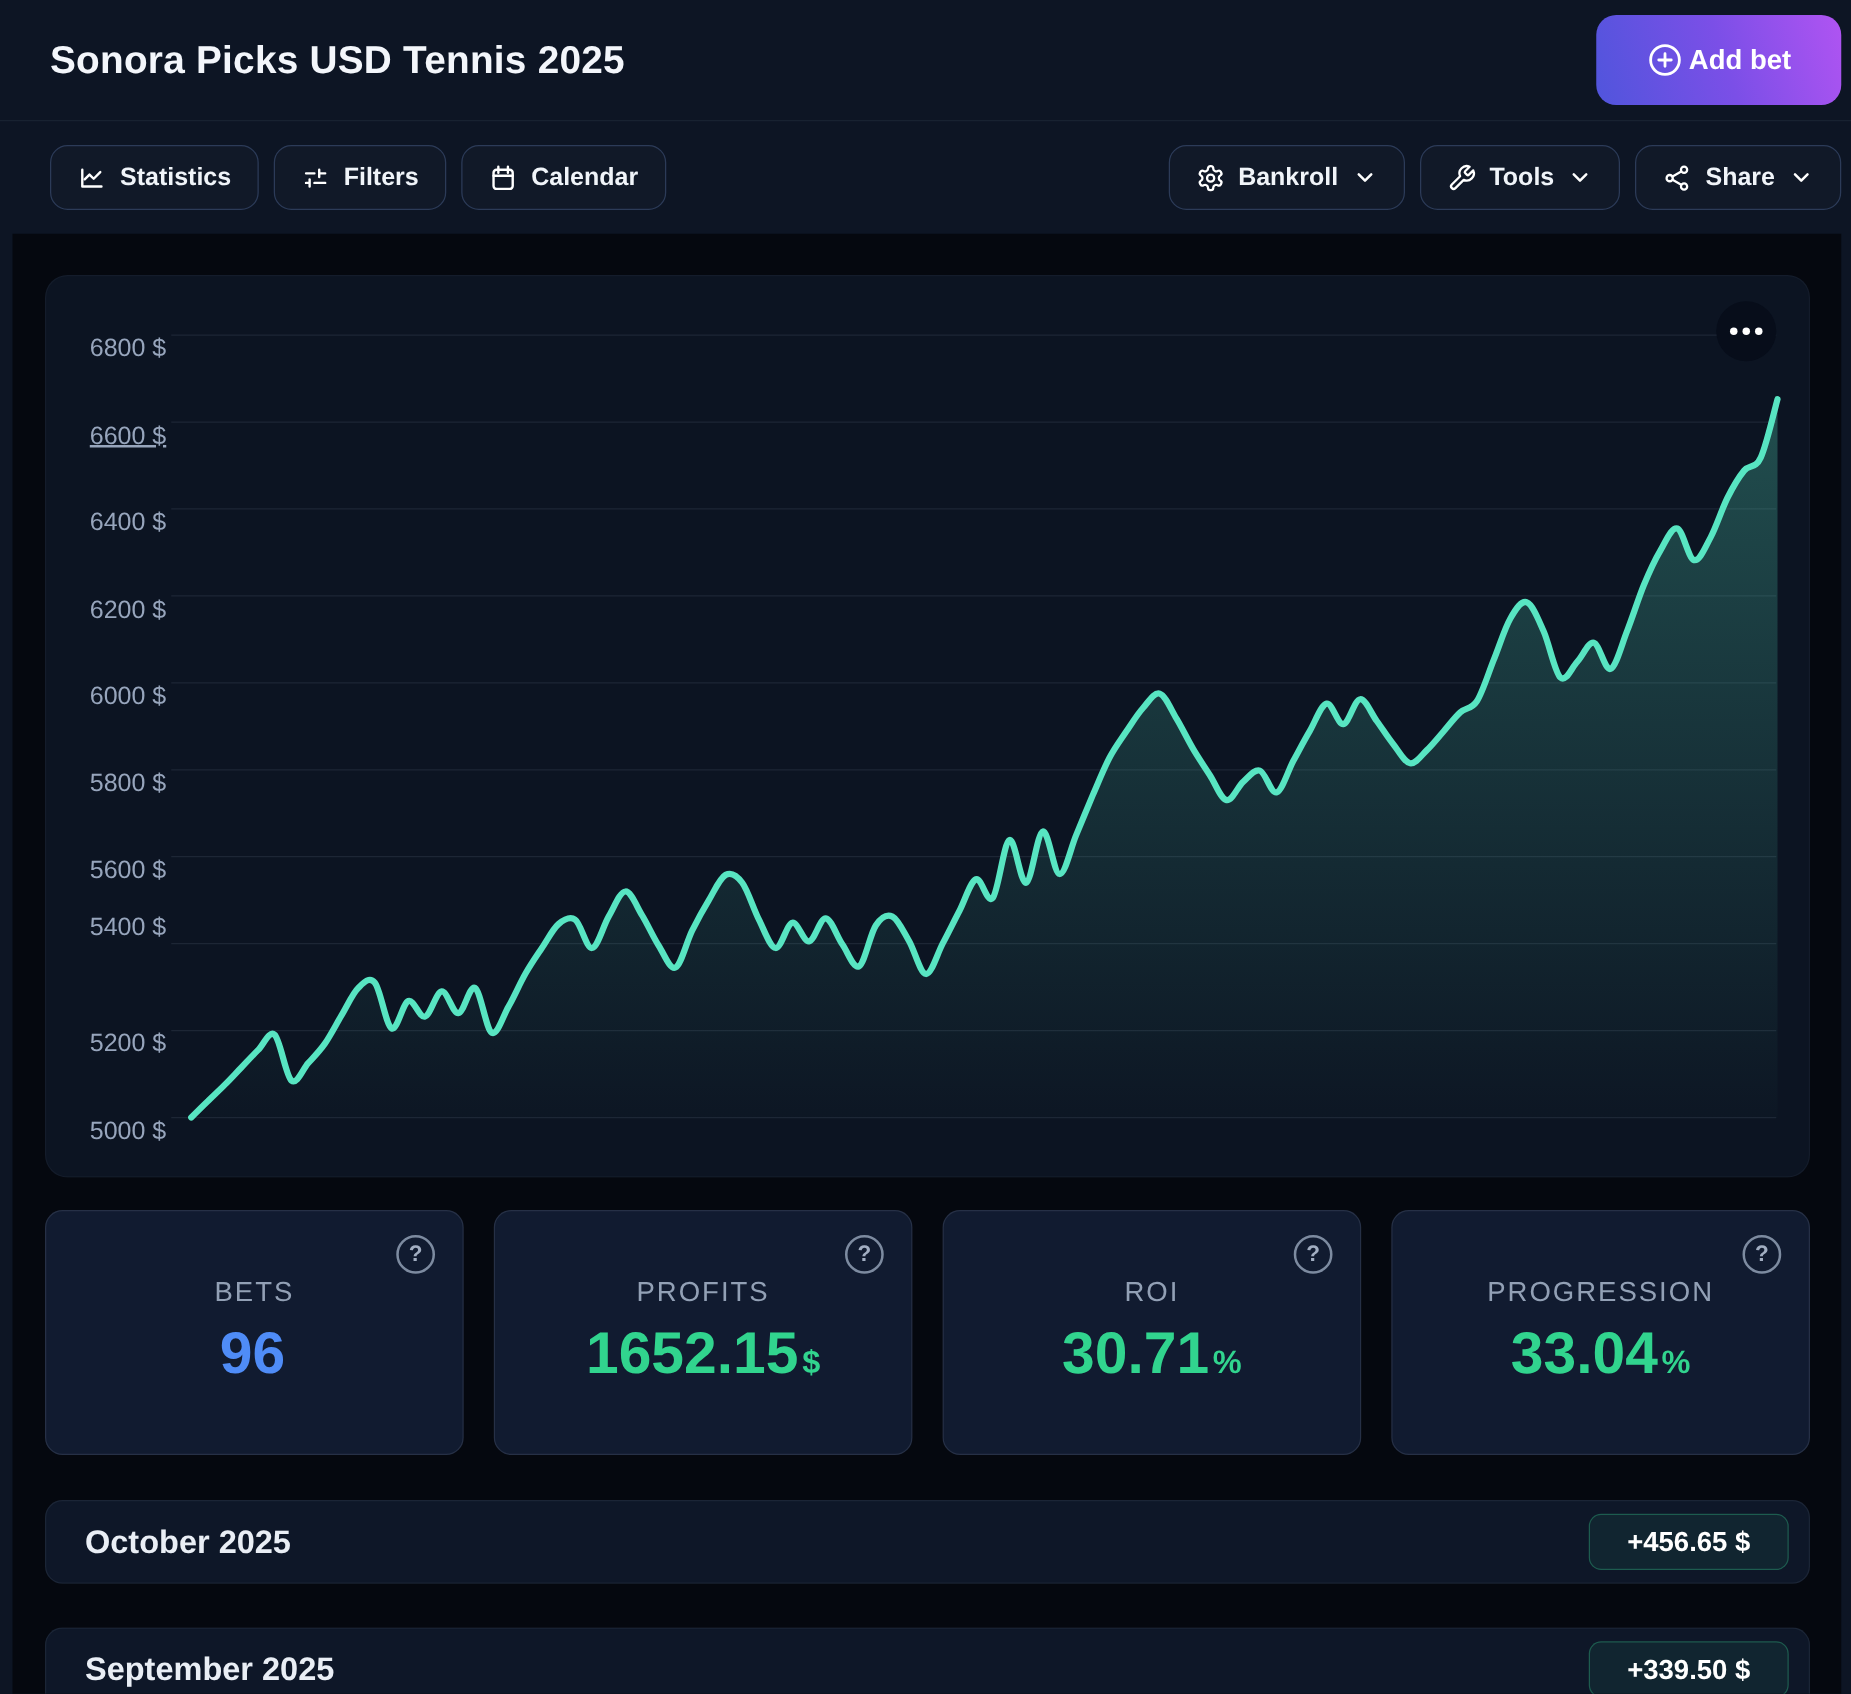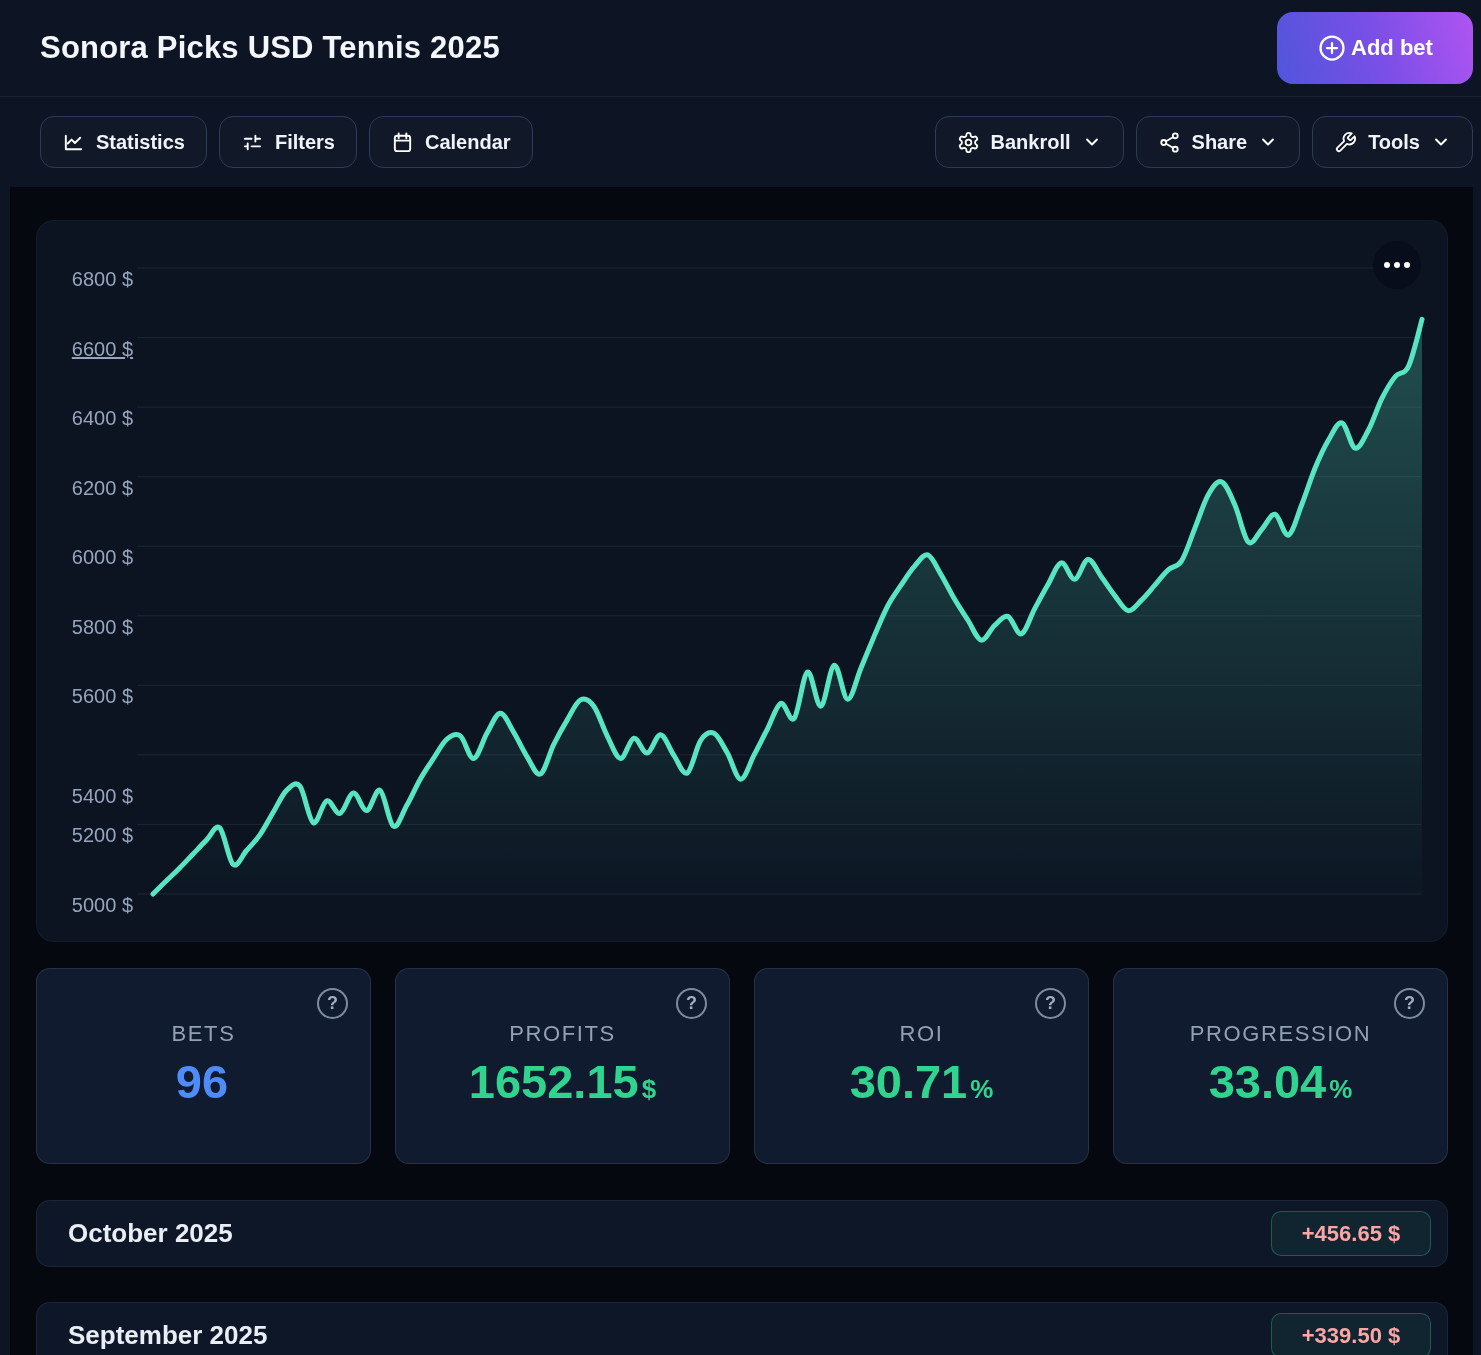--- a/index.html
+++ b/index.html
@@ -75,21 +75,21 @@
   .months { margin-top:36px; display:flex; flex-direction:column; gap:35px; }
   .month-row {
     height:67px; background:#0e1728; border:1px solid rgba(148,163,184,0.10);
     border-radius:14px; cursor:pointer;
     display:flex; align-items:center; justify-content:space-between; padding:0 16px 0 31px;
   }
   .month-label { font-size:26px; font-weight:600; color:#e9eef5; }
   .month-badge {
     height:45px; min-width:160px; padding:0 11px; border-radius:10px;
     background:rgba(61,220,151,0.07); border:1px solid rgba(61,220,151,0.30);
-    color:#fca5a5; font-size:22px; font-weight:600;
+    color:#ffffff; font-size:22px; font-weight:600;
     display:flex; align-items:center; justify-content:center;
   }
 </style>
 </head>
 <body>
 
 <header>
   <h1 class="page-title">Sonora Picks USD Tennis 2025</h1>
   <button class="add-bet">
     <span style="display:flex">
@@ -141,62 +141,62 @@
       </span>
       <span>Bankroll</span>
       <span style="display:flex">
         <svg width="20" height="20" viewBox="0 0 24 24" fill="none" stroke="#fff" stroke-width="2.4" stroke-linecap="round" stroke-linejoin="round">
             <path d="m6 9 6 6 6-6"></path>
           </svg>
       </span>
     </button>
     <button class="tb-btn">
       <span style="display:flex">
+        <svg width="23" height="23" viewBox="0 0 24 24" fill="none" stroke="#fff" stroke-width="1.9" stroke-linecap="round" stroke-linejoin="round">
+            <path d="M14.7 6.3a1 1 0 0 0 0 1.4l1.6 1.6a1 1 0 0 0 1.4 0l3.77-3.77a6 6 0 0 1-7.94 7.94l-6.91 6.91a2.12 2.12 0 0 1-3-3l6.91-6.91a6 6 0 0 1 7.94-7.94l-3.76 3.76z"></path>
+          </svg>
+      </span>
+      <span>Tools</span>
+      <span style="display:flex">
+        <svg width="20" height="20" viewBox="0 0 24 24" fill="none" stroke="#fff" stroke-width="2.4" stroke-linecap="round" stroke-linejoin="round">
+            <path d="m6 9 6 6 6-6"></path>
+          </svg>
+      </span>
+    </button>
+    <button class="tb-btn">
+      <span style="display:flex">
         <svg width="23" height="23" viewBox="0 0 24 24" fill="none" stroke="#fff" stroke-width="1.9" stroke-linecap="round">
             <circle cx="18" cy="5" r="2.6"></circle>
             <circle cx="6" cy="12" r="2.6"></circle>
             <circle cx="18" cy="19" r="2.6"></circle>
             <path d="m8.4 13.3 7.2 4.2M15.6 6.5 8.4 10.7"></path>
           </svg>
       </span>
       <span>Share</span>
-      <span style="display:flex">
-        <svg width="20" height="20" viewBox="0 0 24 24" fill="none" stroke="#fff" stroke-width="2.4" stroke-linecap="round" stroke-linejoin="round">
-            <path d="m6 9 6 6 6-6"></path>
-          </svg>
-      </span>
-    </button>
-    <button class="tb-btn">
-      <span style="display:flex">
-        <svg width="23" height="23" viewBox="0 0 24 24" fill="none" stroke="#fff" stroke-width="1.9" stroke-linecap="round" stroke-linejoin="round">
-            <path d="M14.7 6.3a1 1 0 0 0 0 1.4l1.6 1.6a1 1 0 0 0 1.4 0l3.77-3.77a6 6 0 0 1-7.94 7.94l-6.91 6.91a2.12 2.12 0 0 1-3-3l6.91-6.91a6 6 0 0 1 7.94-7.94l-3.76 3.76z"></path>
-          </svg>
-      </span>
-      <span>Tools</span>
       <span style="display:flex">
         <svg width="20" height="20" viewBox="0 0 24 24" fill="none" stroke="#fff" stroke-width="2.4" stroke-linecap="round" stroke-linejoin="round">
             <path d="m6 9 6 6 6-6"></path>
           </svg>
       </span>
     </button>
   </div>
 </div>
 
 <main>
 
   <section class="chart-panel">
     <div id="y-labels">
         <div style="top: 34px;">6800 $</div>
         <div style="top: 103.556px; text-decoration: underline;">6600 $</div>
         <div style="top: 173.111px;">6400 $</div>
         <div style="top: 242.667px;">6200 $</div>
         <div style="top: 312.222px;">6000 $</div>
         <div style="top: 381.778px;">5800 $</div>
         <div style="top: 451.333px;">5600 $</div>
-        <div style="top: 551px; padding-left: 22px;">5400 $</div>
+        <div style="top: 497px; padding-left: 22px;">5400 $</div>
         <div style="top: 590.444px;">5200 $</div>
         <div style="top: 660px;">5000 $</div>
       </div>
     <svg id="chart-svg" width="1412" height="722" viewBox="0 0 1412 722" preserveAspectRatio="none">
       <defs>
         <linearGradient id="areaGrad" gradientUnits="userSpaceOnUse" x1="0" y1="47" x2="0" y2="673">
           <stop id="grad-top" offset="0" stop-color="rgba(88,229,194,0.30)"></stop>
           <stop id="grad-bottom" offset="1" stop-color="rgba(88,229,194,0.01)"></stop>
         </linearGradient>
       </defs>

